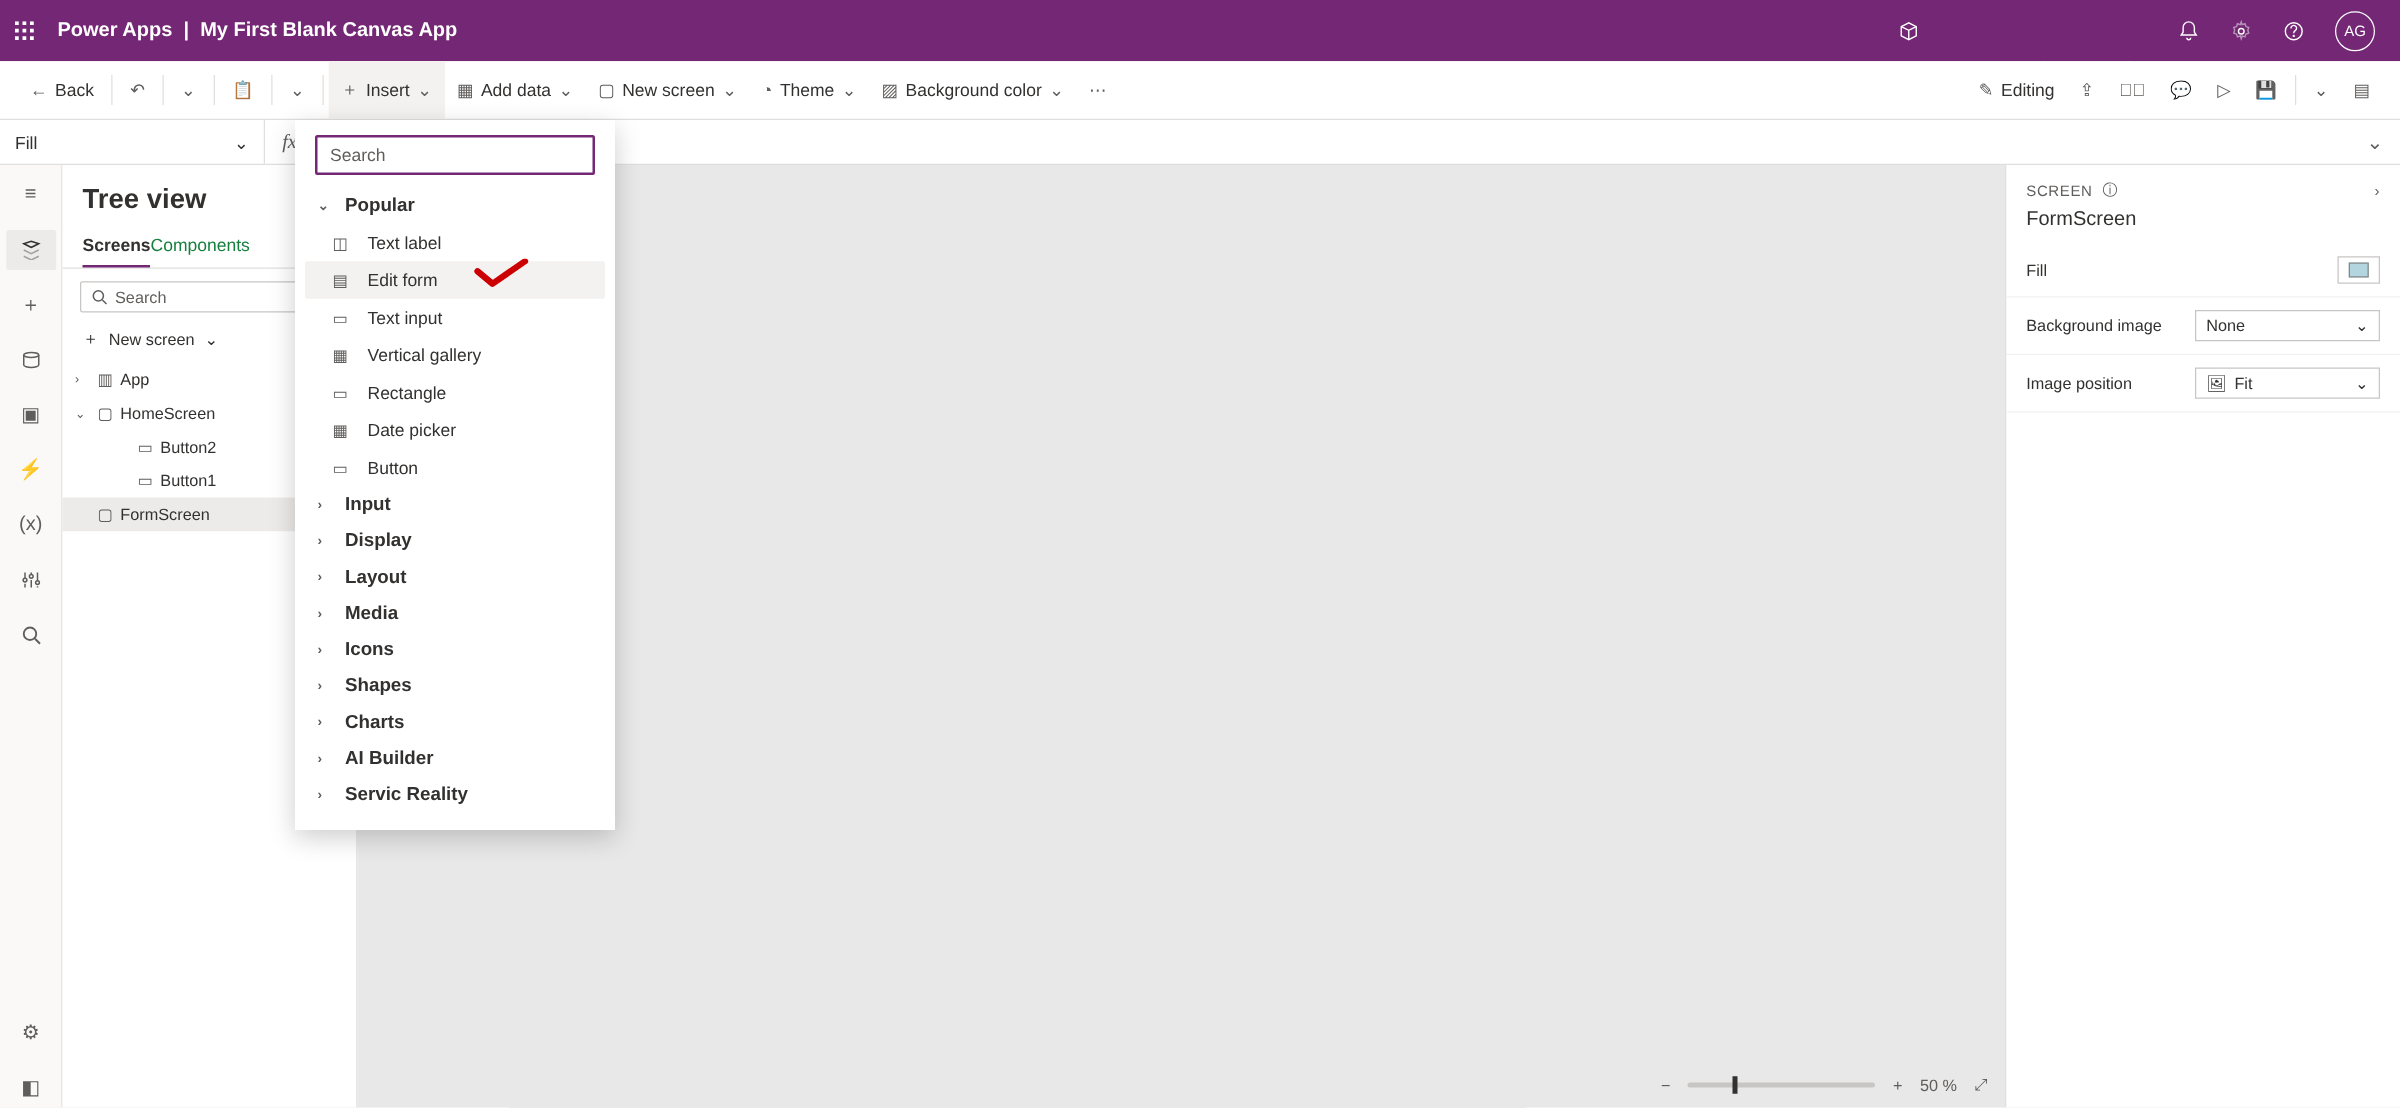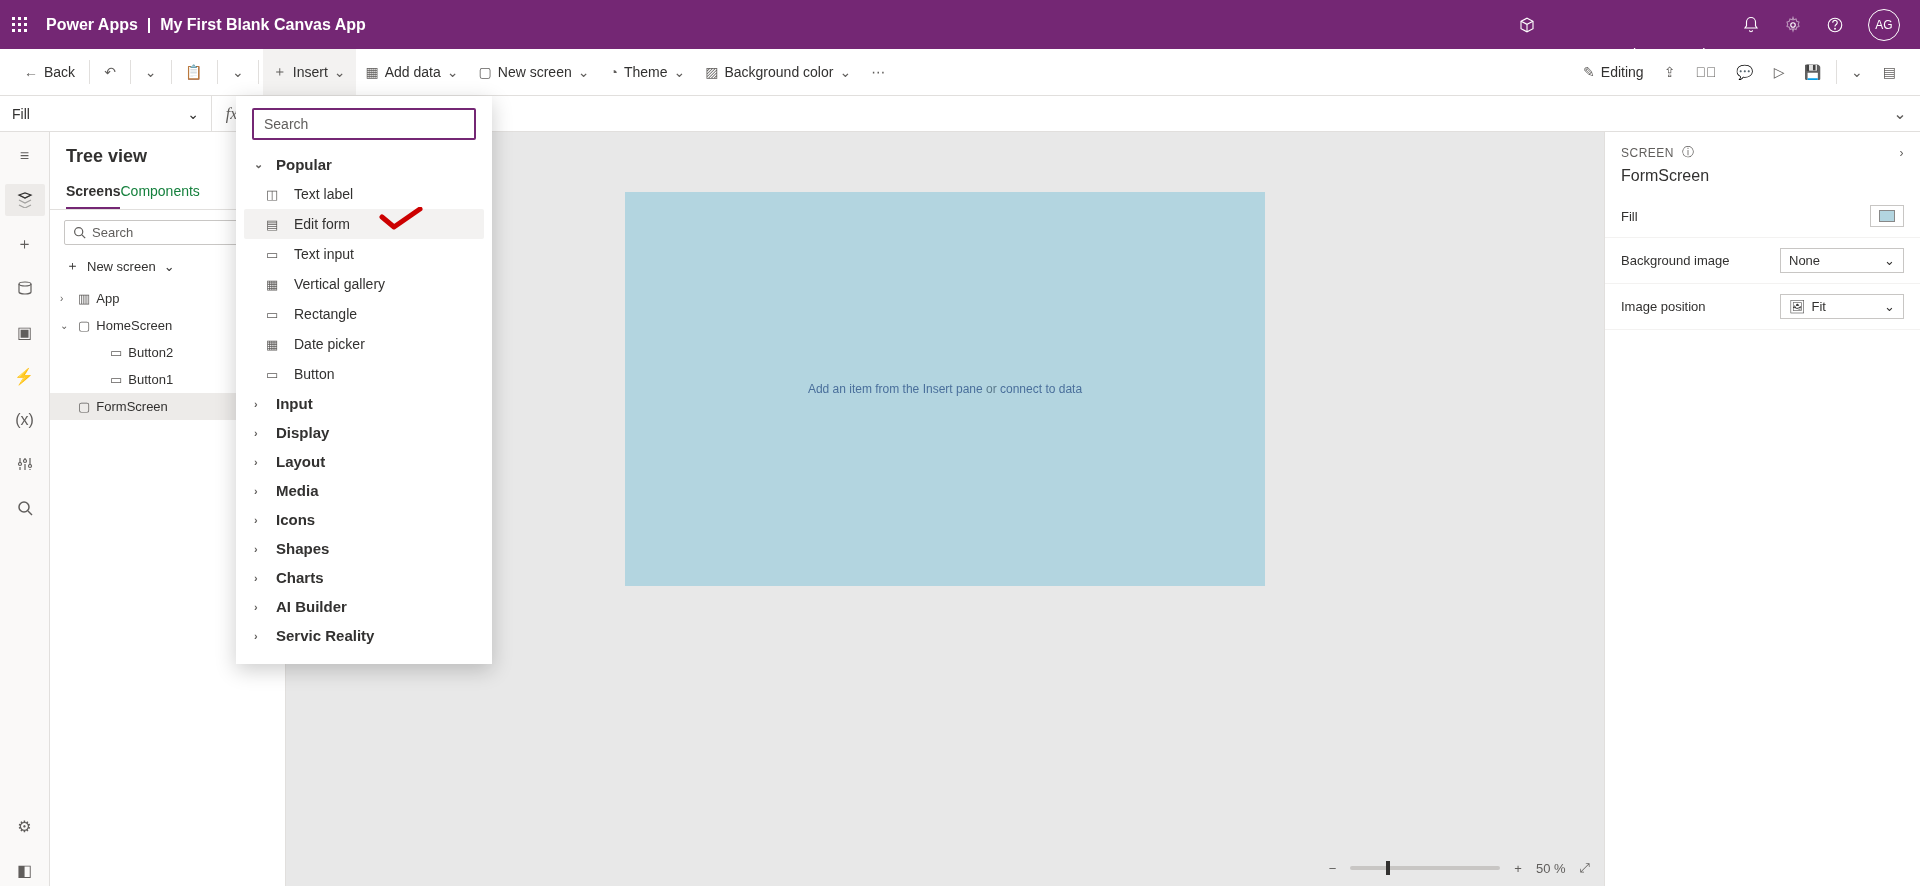--- a/index.html
+++ b/index.html
@@ -41,21 +41,21 @@
 .mainrow { display: flex; height: calc(886px - 49px - 47px - 36px); }
 
 
 .rail { width: 50px; background: #faf9f8; border-right: 1px solid #e1dfdd; display: flex; flex-direction: column; align-items: center; padding-top: 8px; gap: 12px; color: #605e5c; }
 .rail .ritem { width: 40px; height: 32px; display: flex; align-items: center; justify-content: center; font-size: 16px; border-radius: 2px; }
 .rail .ritem.sel { background: #edebe9; color: #323130; }
 .rail .railspacer { flex: 1; }
 
 
 .tree { width: 236px; background: #fff; border-right: 1px solid #e1dfdd; display: flex; flex-direction: column; }
-.tree h2 { font-size: 18px; font-weight: 600; padding: 14px 16px 10px; color: #323130; }
+.tree h2 { font-size: 22px; font-weight: 600; padding: 14px 16px 10px; color: #323130; }
 .tree .tabs { display: flex; padding: 0 16px; border-bottom: 1px solid #e1dfdd; font-size: 14px; }
 .tree .tab { padding: 6px 0 8px; color: #15803d; cursor: pointer; }
 .tree .tab.sel { color: #323130; border-bottom: 2px solid #742774; font-weight: 600; }
 .tree .search { margin: 10px 14px 6px; display: flex; align-items: center; gap: 6px; border: 1px solid #c8c6c4; border-radius: 2px; padding: 4px 8px; font-size: 13px; color: #605e5c; }
 .tree .newscreen { display: flex; align-items: center; gap: 8px; padding: 6px 16px 10px; font-size: 13px; color: #323130; }
 .tree ul { list-style: none; font-size: 13px; color: #323130; }
 .tree li { display: flex; align-items: center; gap: 6px; padding: 6px 8px 6px 10px; }
 .tree li .chev { width: 12px; font-size: 10px; color: #605e5c; }
 .tree li.indent1 { padding-left: 28px; }
 .tree li.indent2 { padding-left: 60px; }
@@ -85,21 +85,21 @@
 
 .props { width: 316px; background: #fff; border-left: 1px solid #e1dfdd; display: flex; flex-direction: column; }
 .props .hdr { padding: 12px 16px 4px; display: flex; align-items: center; gap: 8px; font-size: 12px; color: #605e5c; letter-spacing: .5px; }
 .props .hdr .exp { margin-left: auto; }
 .props .objname { padding: 2px 16px 10px; font-size: 16px; color: #323130; }
 .props .ptabs { display: flex; gap: 20px; padding: 0 16px; border-bottom: 1px solid #e1dfdd; font-size: 13px; }
 .props .ptab { padding: 6px 0 8px; color: #605e5c; }
 .props .ptab.sel { color: #323130; border-bottom: 2px solid #742774; font-weight: 600; }
 .props .prow { display: flex; align-items: center; padding: 10px 16px; font-size: 13px; color: #323130; border-bottom: 1px solid #f3f2f1; }
 .props .prow .plabel { flex: 1; }
-.props .prow .pval { width: 124px; border: 1px solid #c8c6c4; padding: 4px 8px; display: flex; align-items: flex-end; gap: 6px; justify-content: space-between; font-size: 13px; }
+.props .prow .pval { width: 148px; border: 1px solid #c8c6c4; padding: 4px 8px; display: flex; align-items: flex-end; gap: 6px; justify-content: space-between; font-size: 13px; }
 .props .swatch { width: 34px; height: 22px; border: 1px solid #c8c6c4; display: flex; align-items: center; justify-content: center; }
 .props .swatch .inner { width: 16px; height: 12px; background: #b3d5e0; border: 1px solid #888; }
 
 svg { display: block; }
 </style>
 </head>
 <body>
 
 <div class="topbar">
   <span class="waffle">
@@ -327,25 +327,20 @@
           <span>Button1</span>
         </li>
       <li class="indent1 sel">
           <span class="nodeico">▢</span>
           <span>FormScreen</span>
         </li>
     </ul>
   </div>
 
   <div class="canvas-area">
-    <div class="canvas">
-      <span>
-        <a>Add an item from the Insert pane</a><span> or </span><a>connect to data</a>
-      </span>
-    </div>
     <div class="status">
       <span>−</span>
       <div class="slider">
           <div class="thumb"></div>
         </div>
       <span>+</span>
       <span><span>50</span> <span>%</span></span>
       <span>⤢</span>
     </div>
   </div>

